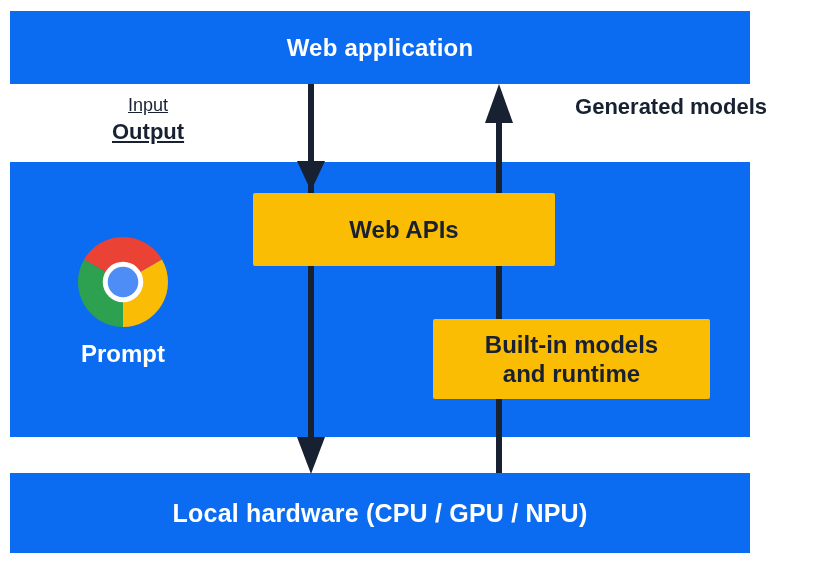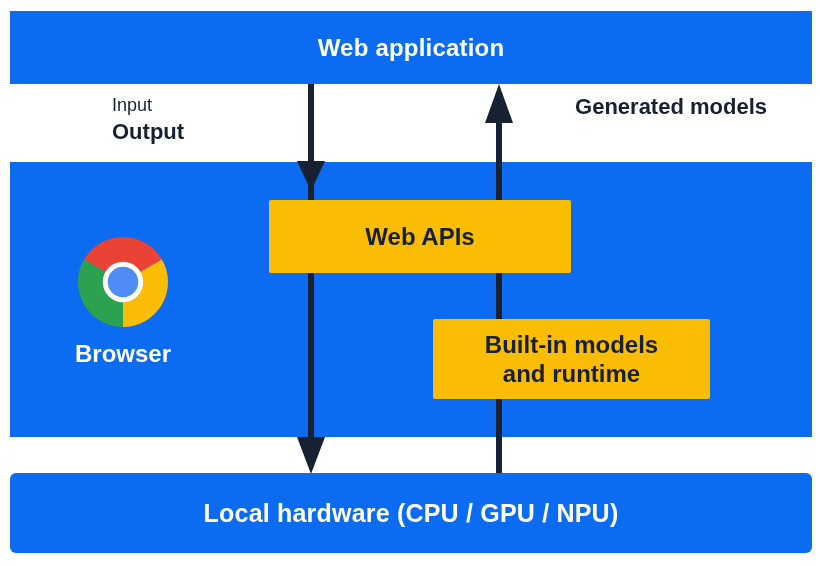--- a/index.html
+++ b/index.html
@@ -6,53 +6,53 @@
   html, body { margin: 0; padding: 0; }
   body {
     width: 820px; height: 566px;
     background: #ffffff;
     font-family: "Liberation Sans", sans-serif;
     overflow: hidden;
   }
   .stage { position: relative; width: 820px; height: 566px; }
 
   .panel {
-    position: absolute; left: 10px; width: 802px;
+    position: absolute; left: 10px; width: 740px;
     background: var(--panel-blue, #0b6cf1);
     z-index: 1;
   }
   .panel-top    { top: 11px;  height: 73px;  display: flex; align-items: center; justify-content: center; }
   .panel-main   { top: 162px; height: 275px; }
-  .panel-bottom { top: 473px; height: 80px;  display: flex; align-items: center; justify-content: center; border-radius: 6px; }
+  .panel-bottom { top: 473px; height: 80px;  display: flex; align-items: center; justify-content: center; }
 
   .bar-title {
     color: #ffffff; font-weight: bold; font-size: 24px; letter-spacing: 0.2px;
     position: relative; z-index: 4;
   }
   .panel-bottom .bar-title { font-size: 25px; }
 
   .io-label { position: absolute; top: 93px; z-index: 2; color: var(--ink-navy, #172132); }
-  .io-left  { left: 112px; text-align: left; }
+  .io-left  { left: 112px; text-align: center; text-decoration: underline; }
   .io-right { right: 53px; text-align: right; }
   .io-caption { display: block; font-size: 18px; line-height: 25px; font-weight: normal; }
   .io-value   { display: block; font-size: 22px; line-height: 28px; font-weight: bold; }
 
   .arrows { position: absolute; left: 0; top: 0; z-index: 2; }
   .arrow-stroke { stroke: var(--ink-navy, #172132); stroke-width: 6; fill: none; }
   .arrow-fill   { fill: var(--ink-navy, #172132); stroke: none; }
 
   .ybox {
     position: absolute; z-index: 3;
     background: var(--box-yellow, #fbbc04);
     color: var(--ink-navy, #172132);
     font-weight: bold; text-align: center;
     display: flex; flex-direction: column; align-items: center; justify-content: center;
     border-radius: 2px;
   }
-  .ybox-web-apis { left: 253px; top: 200px; width: 302px; height: 73px; font-size: 24px; margin-left: 16px; }
+  .ybox-web-apis { left: 253px; top: 193px; width: 302px; height: 73px; font-size: 24px; }
   .ybox-builtin  { left: 433px; top: 319px; width: 277px; height: 80px; font-size: 24px; line-height: 29px; }
   .ybox-line { display: block; }
 
   .browser-group { position: absolute; left: 33px; top: 237px; width: 180px; text-align: center; z-index: 3; }
   .chrome-svg { display: block; margin: 0 auto; }
   .browser-label { display: block; margin-top: 13px; color: #ffffff; font-weight: bold; font-size: 24px; }
 </style>
 </head>
 <body>
 
@@ -81,21 +81,21 @@
   </svg>
 
   <div class="browser-group">
     <svg class="chrome-svg" width="90" height="90" viewBox="0 0 100 100">
       <path fill="var(--chrome-red,#ea4335)" d="M50,50 L6.7,25 A50,50 0 0 1 93.3,25 Z"></path>
       <path fill="var(--chrome-green,#2da14f)" d="M50,50 L6.7,25 A50,50 0 0 0 50,100 Z"></path>
       <path fill="var(--chrome-yellow,#fbbc05)" d="M50,50 L50,100 A50,50 0 0 0 93.3,25 Z"></path>
       <circle cx="50" cy="50" r="22.5" fill="#ffffff"></circle>
       <circle cx="50" cy="50" r="17" fill="var(--chrome-blue,#4e8df6)"></circle>
     </svg>
-    <span class="browser-label">Browser</span>
+    <span class="browser-label">Prompt</span>
   </div>
 
   <div class="ybox ybox-web-apis">
     <span>Web APIs</span>
   </div>
   <div class="ybox ybox-builtin">
     <span class="ybox-line">Built-in models</span>
     <span class="ybox-line">and runtime</span>
   </div>
 

